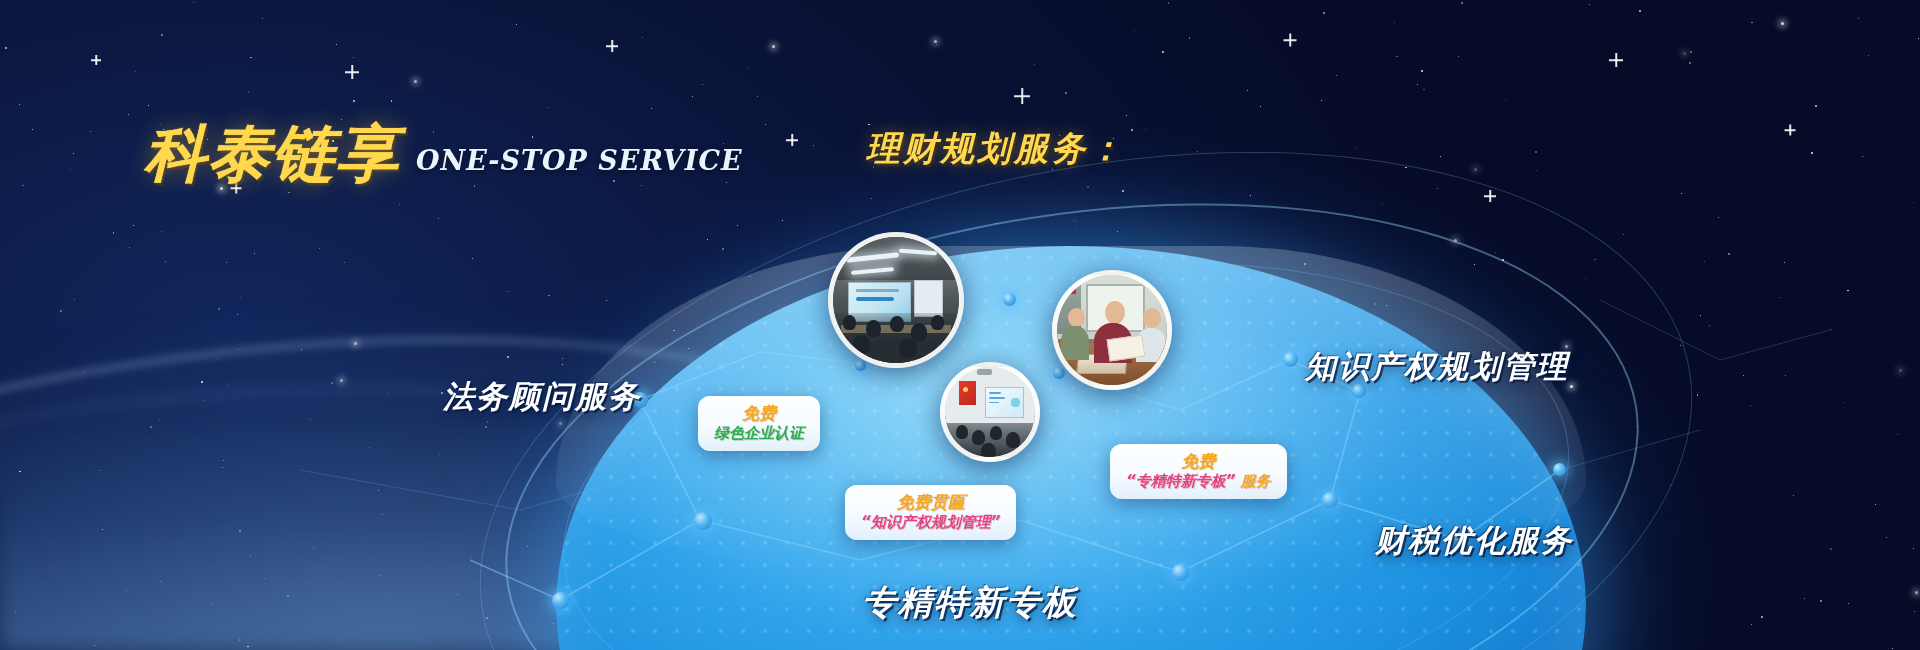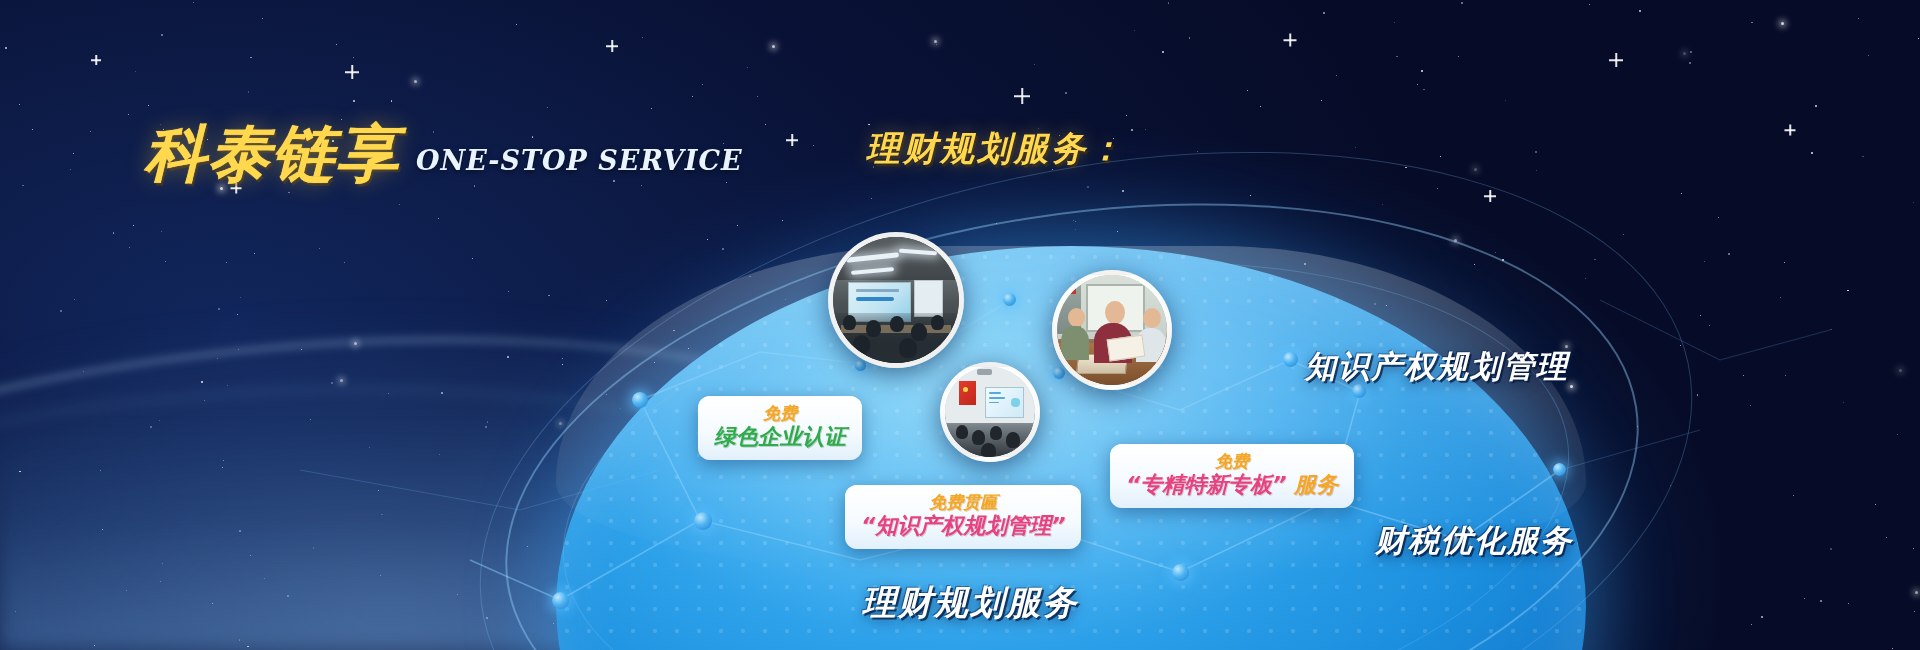--- a/index.html
+++ b/index.html
@@ -210,21 +210,21 @@
     border-radius:12px;
     box-shadow:0 5px 18px rgba(5,35,85,.40), inset 0 1px 0 rgba(255,255,255,.9);
     text-align:center;
     padding:7px 16px 9px;
     font-family:"DejaVu Sans","Liberation Sans",sans-serif;
     font-style:italic;font-weight:bold;
     line-height:1.22;
     white-space:nowrap;
   }
   .badge .l1{font-size:17px;color:#f5a623;text-shadow:1px 1px 0 rgba(150,90,0,.25);}
-  .badge .l2{font-size:22px;}
+  .badge .l2{font-size:15px;}
   .b-green .l2{color:#2eab4a;text-shadow:1px 1px 0 rgba(0,70,20,.20);}
   .b-pink  .l2{color:#e8417f;text-shadow:1px 1px 0 rgba(110,10,50,.20);}
   .b-red   .l2{color:#e8417f;text-shadow:1px 1px 0 rgba(110,10,50,.20);}
   .b-red   .l2 .suffix{color:#f5a623;}
 
   
   .svc{
     position:absolute;white-space:nowrap;
     font-family:"DejaVu Sans","Liberation Sans",sans-serif;
     font-weight:bold;font-style:italic;
@@ -625,17 +625,18 @@
   <div class="badge b-pink" style="left:845px;top:485px;">
     <div class="l1">免费贯匾</div>
     <div class="l2">“知识产权规划管理”</div>
   </div>
 
   <div class="badge b-red" style="left:1110px;top:444px;">
     <div class="l1">免费</div>
     <div class="l2"><span>“专精特新专板”</span><span class="suffix"> 服务</span></div>
   </div>
 
-  <div class="svc big" style="left:862px;top:580px;">理财规划服务</div>
+  <div class="svc" style="left:443px;top:376px;">法务顾问服务</div>
+  <div class="svc big" style="left:862px;top:580px;">专精特新专板</div>
   <div class="svc" style="left:1305px;top:346px;">知识产权规划管理</div>
   <div class="svc" style="left:1375px;top:520px;">财税优化服务</div>
 
 </div>
 
 </body></html>

